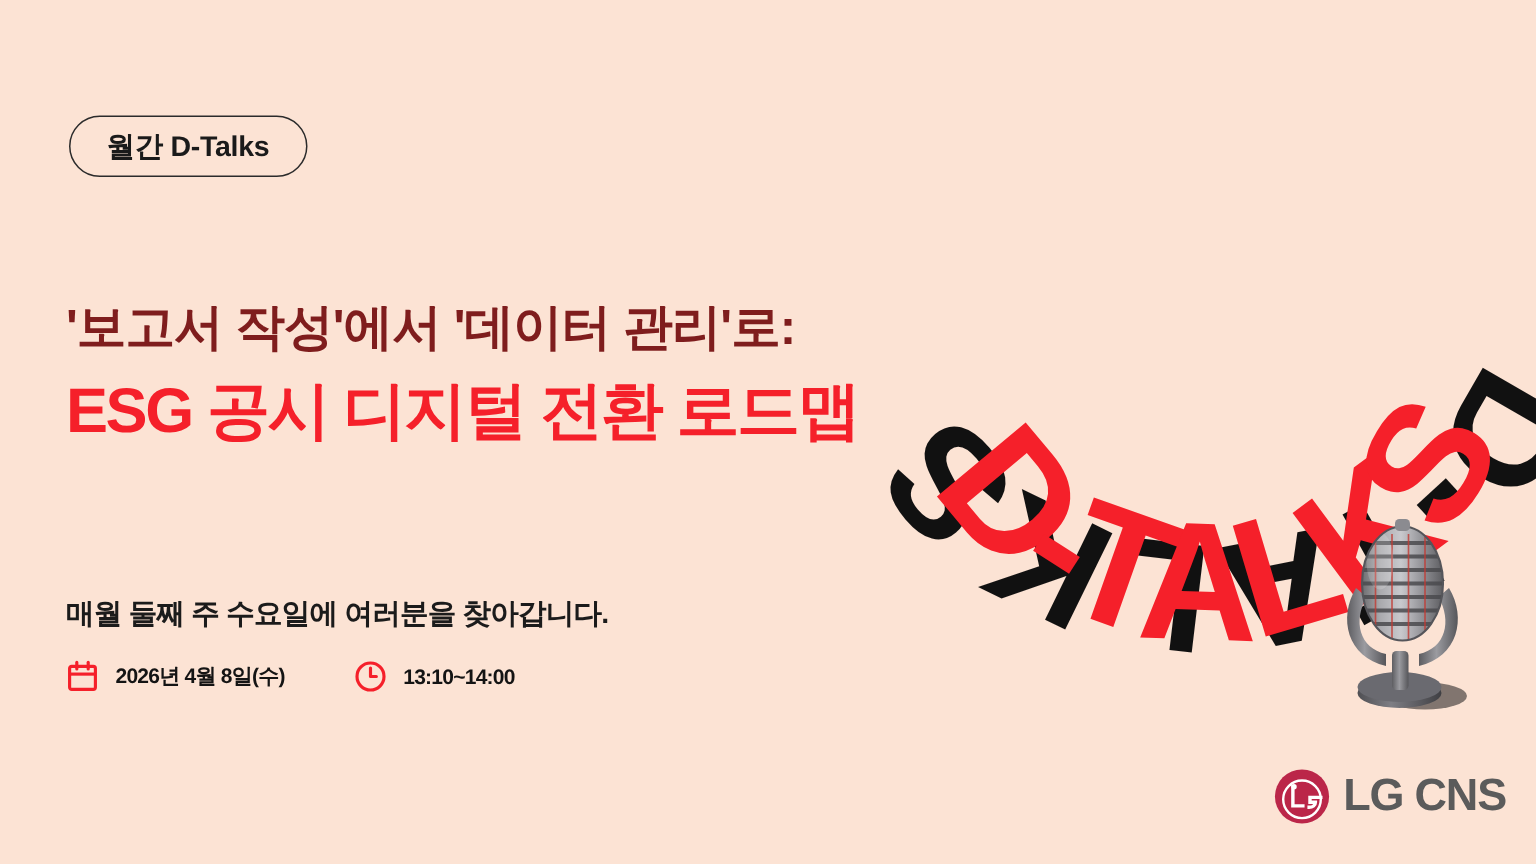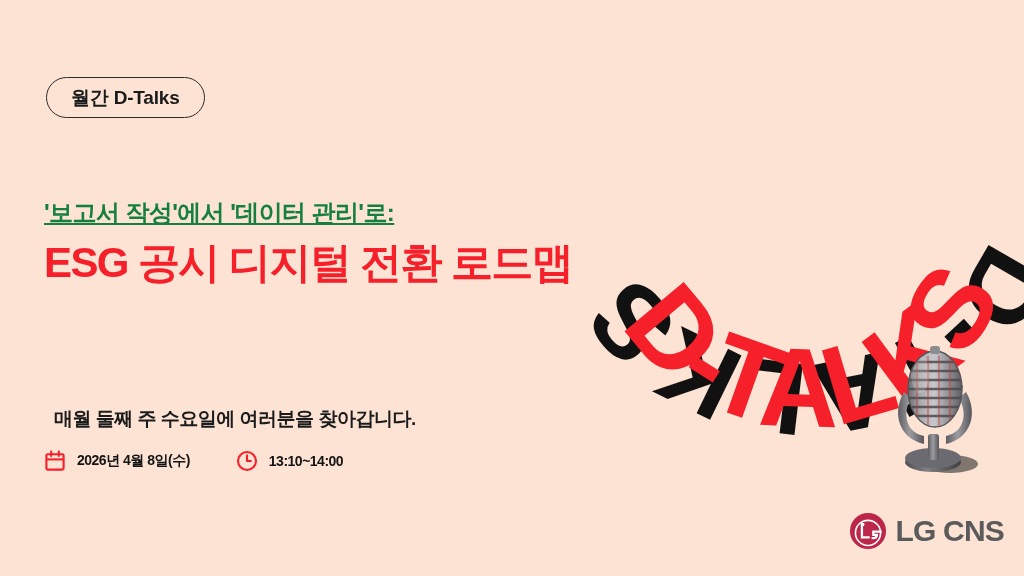--- a/index.html
+++ b/index.html
@@ -39,28 +39,27 @@
   }
 
   
   .headline {
     position: absolute;
     left: 44px;
     top: 198px;
     width: 640px;
   }
   .kicker {
-    color: #15803d;
-    font-size: 24px;
+    color: #7f1d1d;
+    font-size: 33px;
     font-weight: 700;
     letter-spacing: -0.6px;
     line-height: 1.24;
     margin: 0;
     white-space: nowrap;
-    text-decoration: underline;
   }
   .title {
     color: #f5202a;
     font-size: 42px;
     font-weight: 700;
     letter-spacing: -1.6px;
     line-height: 1.2;
     margin: 10px 0 16px 0;
     white-space: nowrap;
   }
@@ -70,21 +69,21 @@
     position: absolute;
     left: 44px;
     top: 396px;
     width: 560px;
   }
   .schedule-note {
     color: #1b1b1b;
     font-size: 19px;
     font-weight: 700;
     letter-spacing: -0.5px;
-    margin: 10px;
+    margin: 0;
     white-space: nowrap;
   }
   .schedule-row {
     display: flex;
     align-items: center;
     margin-top: 18px;
     white-space: nowrap;
   }
   .meta {
     display: flex;

